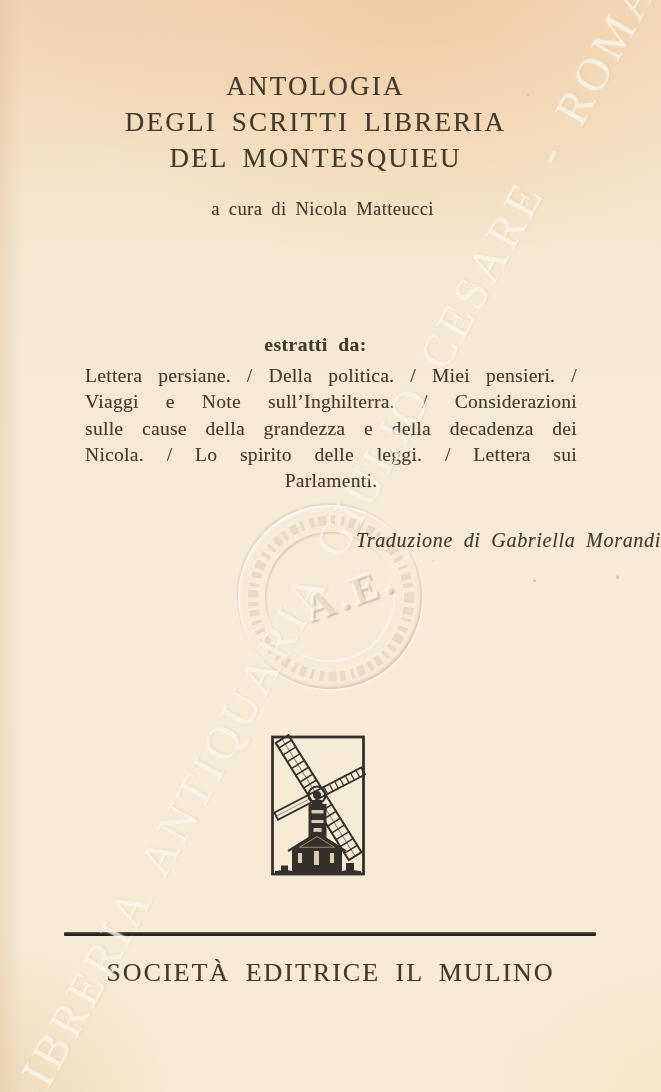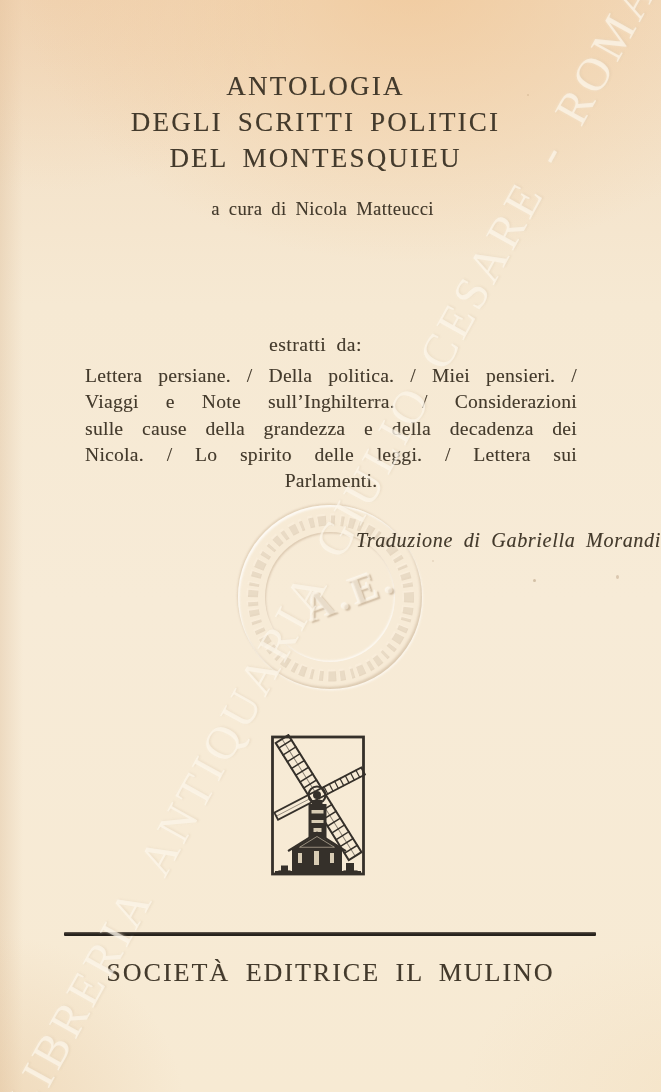--- a/index.html
+++ b/index.html
@@ -25,21 +25,21 @@
     font-size:27px; line-height:36px; letter-spacing:2.2px; word-spacing:6px;
   }
   .curator{
     position:absolute; top:199px; left:0; right:0;
     padding-right:16px; text-align:center;
     font-size:18.5px; word-spacing:4px; letter-spacing:0.4px;
   }
   .extracts-heading{
     position:absolute; top:334px; left:0; right:0;
     padding-right:30px; text-align:center;
-    font-size:19.5px; word-spacing:5px; letter-spacing:0.5px;
+    font-size:19.5px; word-spacing:5px; letter-spacing:0.5px;font-weight:bold;
   }
   .extracts{
     position:absolute; top:363px; left:85px; width:492px;
     font-size:19.5px; line-height:26.3px; letter-spacing:0.3px;
     z-index:2;
   }
   .x-line{text-align:justify; text-align-last:justify;}
   .x-line.last{text-align:center; text-align-last:center;}
   .translation{
     position:absolute; top:529px; left:0; right:0;
@@ -100,21 +100,21 @@
 
   .speck{position:absolute; border-radius:50%; background:rgba(138,102,66,0.32); z-index:3;}
 </style>
 </head>
 <body>
 
 <div class="page">
 
   <div class="title-block ink">
     <div>ANTOLOGIA</div>
-    <div>DEGLI SCRITTI POLITICI</div>
+    <div>DEGLI SCRITTI LIBRERIA</div>
     <div>DEL MONTESQUIEU</div>
   </div>
 
   <div class="curator ink">a cura di Nicola Matteucci</div>
 
   <div class="extracts-heading ink">estratti da:</div>
   <div class="extracts ink">
     <div class="x-line">Lettera persiane. / Della politica. / Miei pensieri. /</div>
     <div class="x-line">Viaggi e Note sull’Inghilterra. / Considerazioni</div>
     <div class="x-line">sulle cause della grandezza e della decadenza dei</div>

